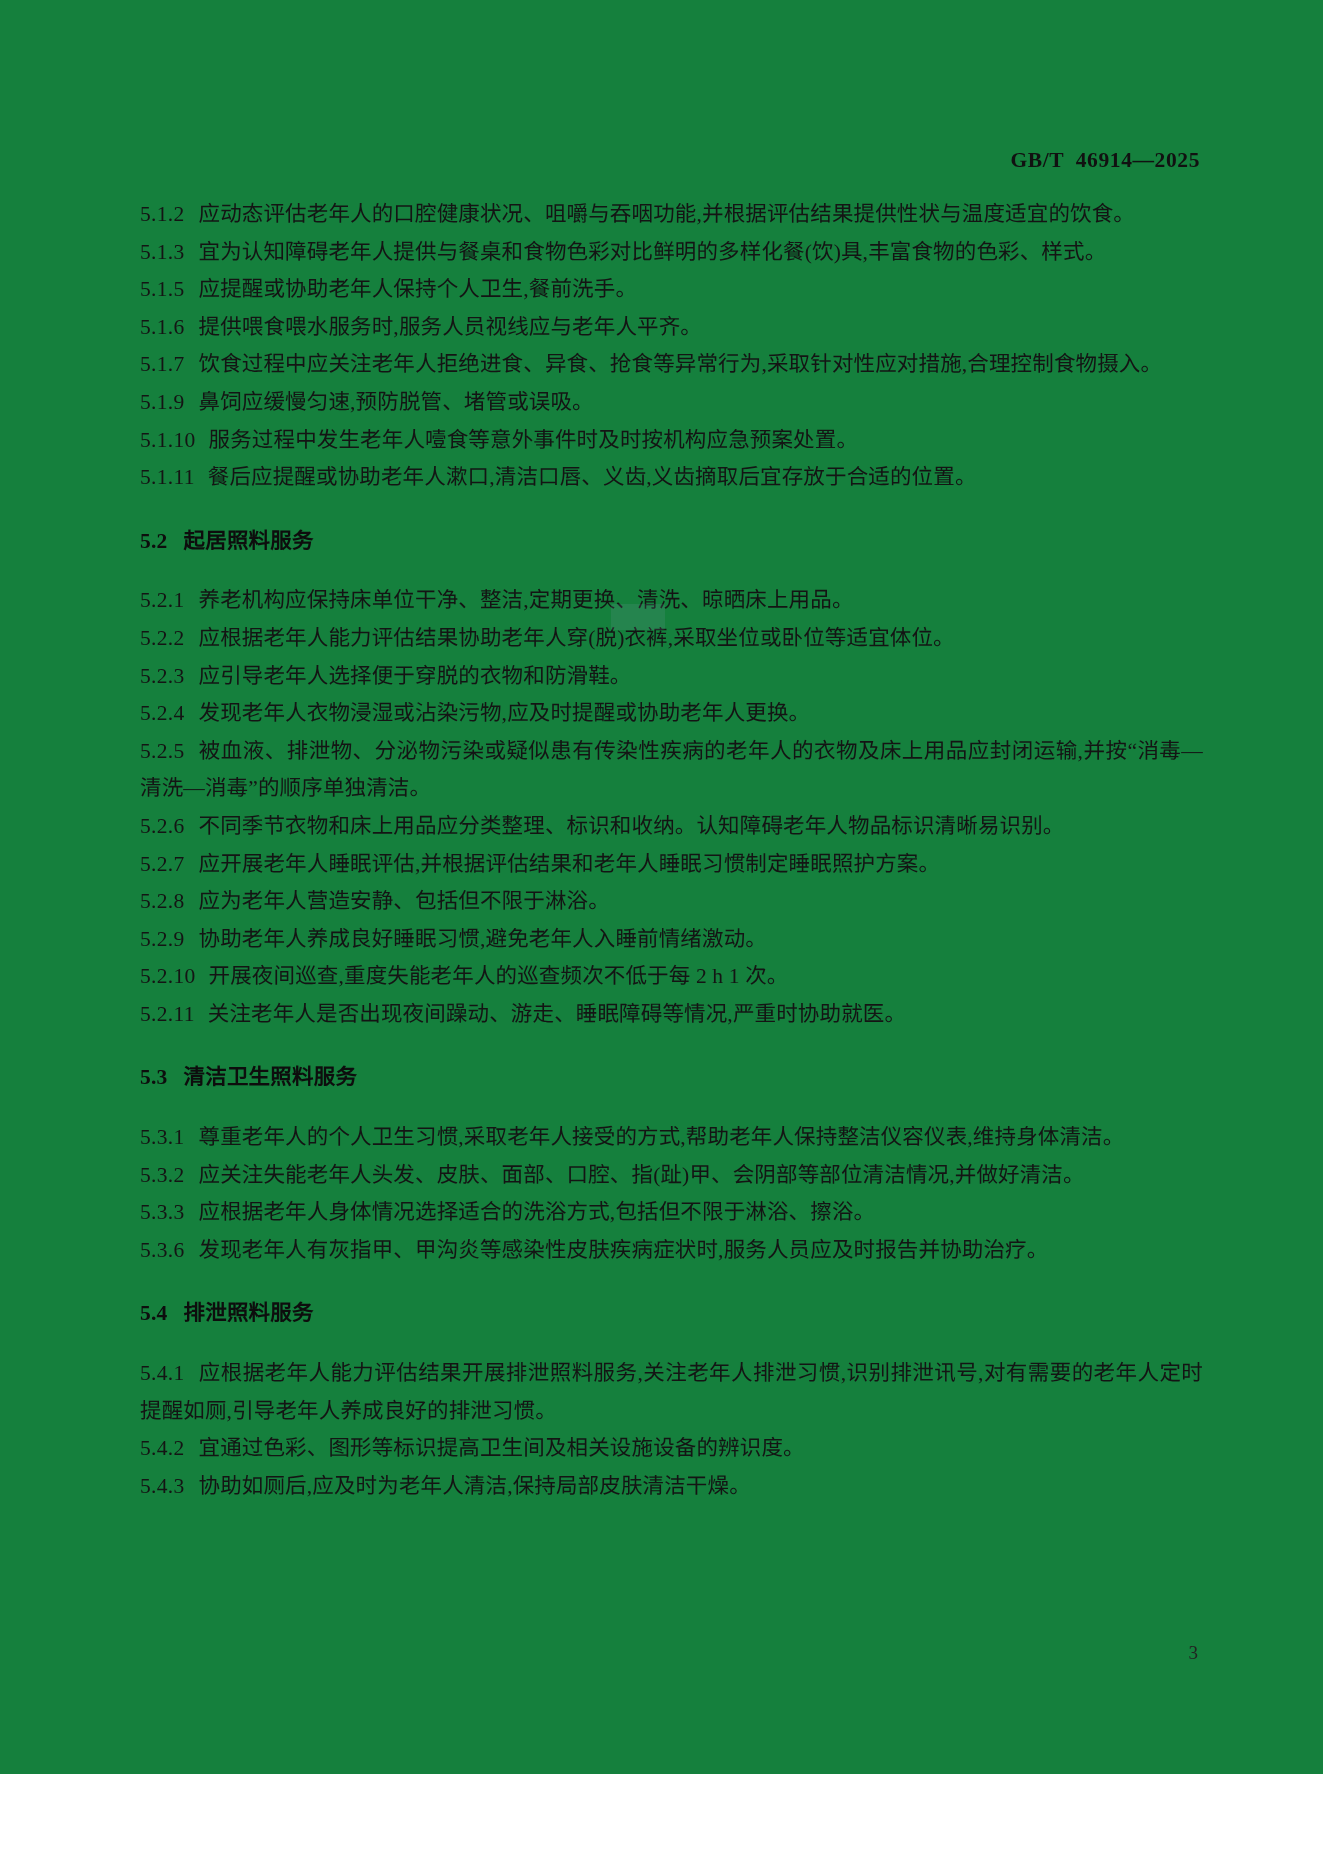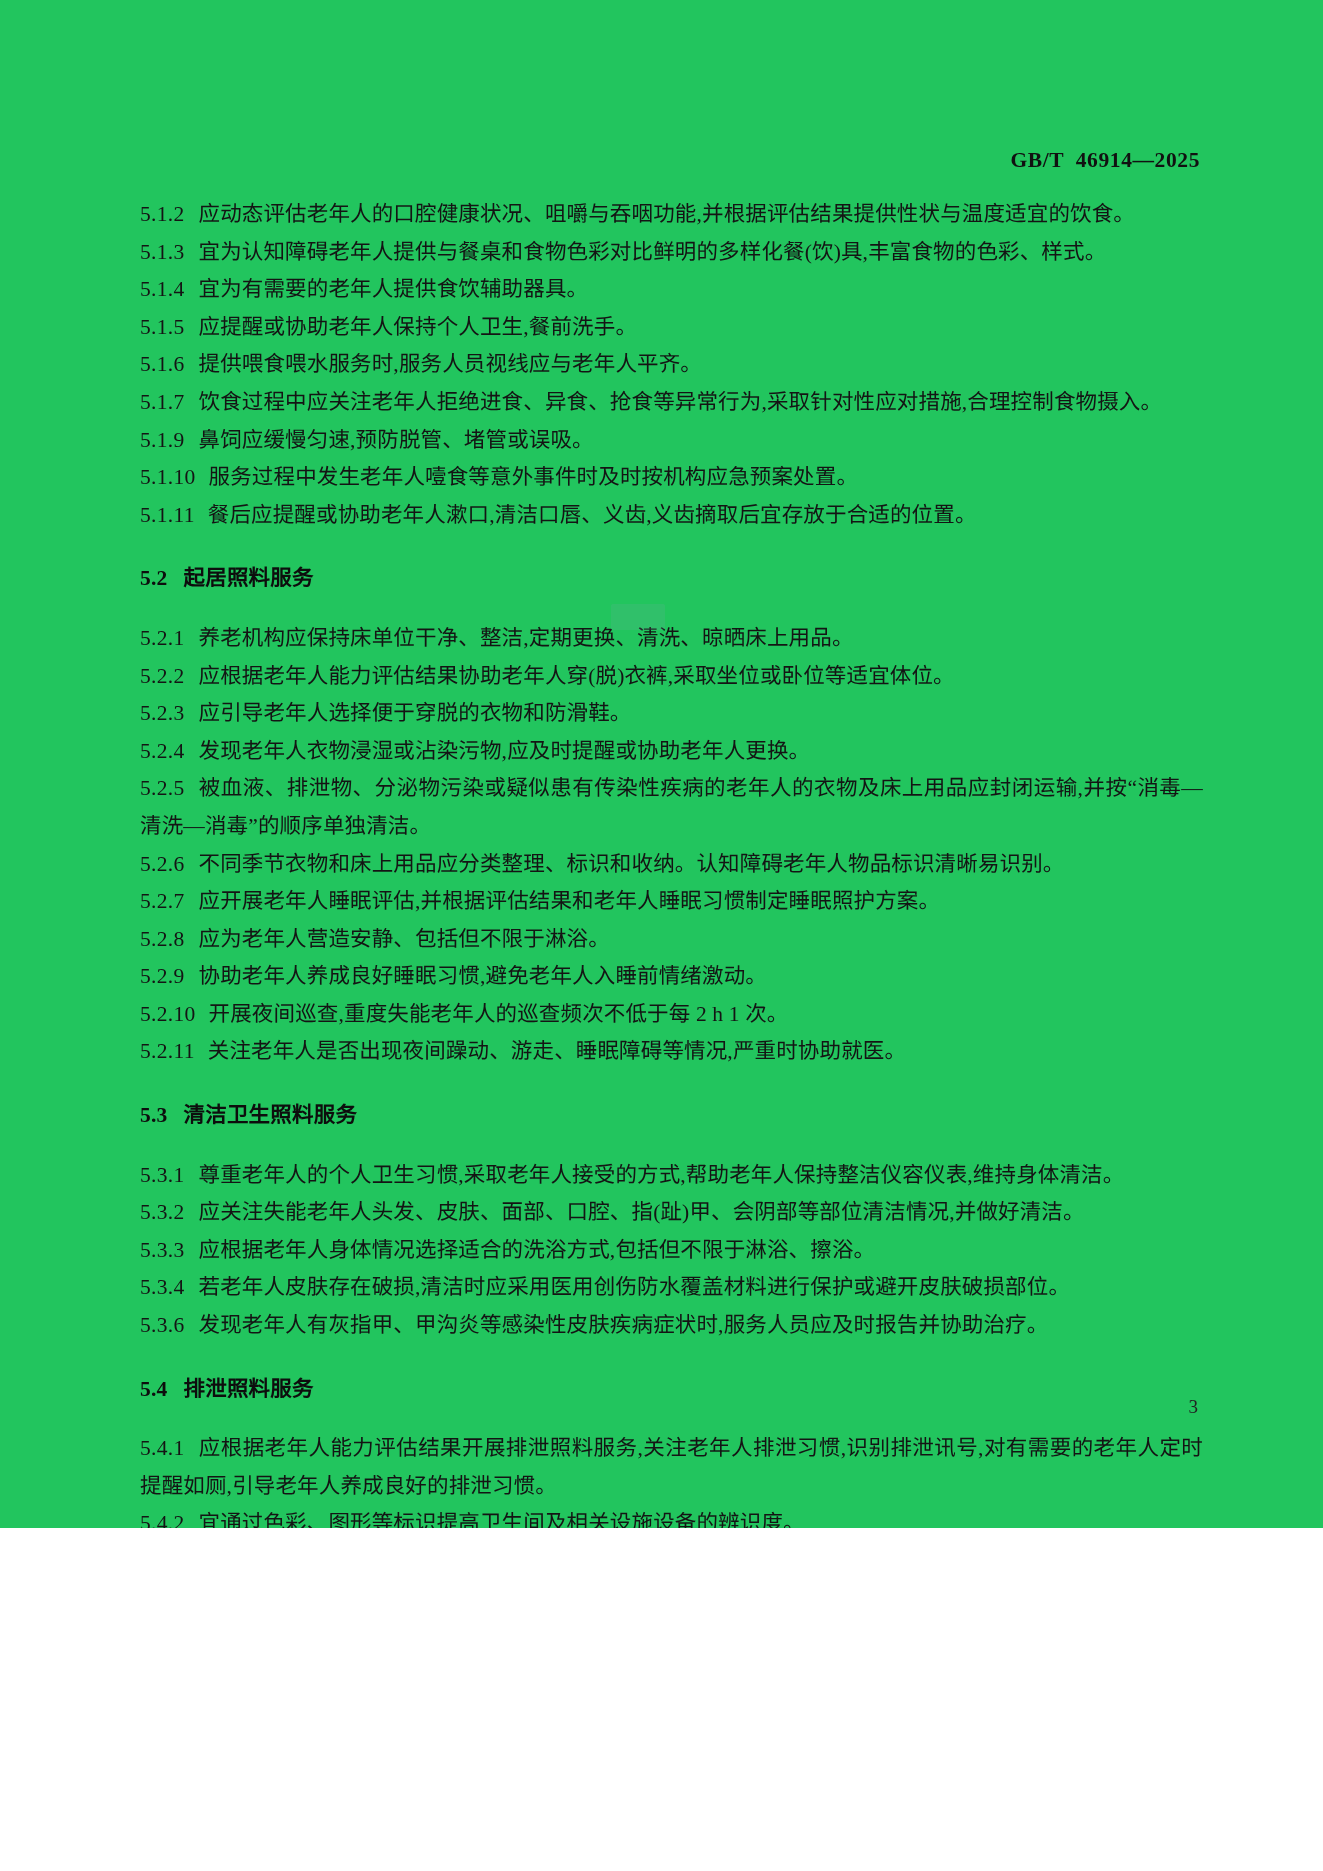--- a/index.html
+++ b/index.html
@@ -8,23 +8,23 @@
     padding: 0;
     background: #ffffff;
   }
   body {
     font-family: "Liberation Serif", "DejaVu Serif", serif;
     color: #1a1a1a;
   }
   .page {
     position: relative;
     width: 1323px;
-    height: 1528px;
+    height: 1774px;
     margin: 0 auto;
-    background: #22c55e;
+    background: #15803d;
     box-sizing: border-box;
     overflow: hidden;
   }
   
   .page-header {
     position: absolute;
     top: 148px;
     left: 140px;
     right: 123px;
     height: 30px;
@@ -117,21 +117,20 @@
 <div class="page">
 
   <div class="page-header">
     <span class="std-number">GB/T  46914—2025</span>
   </div>
 
   <div class="content">
 
     <p class="clause"><span class="num">5.1.2</span><span class="gap"></span><span>应动态评估老年人的口腔健康状况、咀嚼与吞咽功能,并根据评估结果提供性状与温度适宜的饮食。</span></p>
     <p class="clause"><span class="num">5.1.3</span><span class="gap"></span><span>宜为认知障碍老年人提供与餐桌和食物色彩对比鲜明的多样化餐(饮)具,丰富食物的色彩、样式。</span></p>
-    <p class="clause"><span class="num">5.1.4</span><span class="gap"></span><span>宜为有需要的老年人提供食饮辅助器具。</span></p>
     <p class="clause"><span class="num">5.1.5</span><span class="gap"></span><span>应提醒或协助老年人保持个人卫生,餐前洗手。</span></p>
     <p class="clause"><span class="num">5.1.6</span><span class="gap"></span><span>提供喂食喂水服务时,服务人员视线应与老年人平齐。</span></p>
     <p class="clause"><span class="num">5.1.7</span><span class="gap"></span><span>饮食过程中应关注老年人拒绝进食、异食、抢食等异常行为,采取针对性应对措施,合理控制食物摄入。</span></p>
     <p class="clause"><span class="num">5.1.9</span><span class="gap"></span><span>鼻饲应缓慢匀速,预防脱管、堵管或误吸。</span></p>
     <p class="clause"><span class="num">5.1.10</span><span class="gap-wide"></span><span>服务过程中发生老年人噎食等意外事件时及时按机构应急预案处置。</span></p>
     <p class="clause"><span class="num">5.1.11</span><span class="gap-wide"></span><span>餐后应提醒或协助老年人漱口,清洁口唇、义齿,义齿摘取后宜存放于合适的位置。</span></p>
 
     <p class="heading sec-space-before sec-space-after"><span class="hnum">5.2</span><span class="hgap"></span><span>起居照料服务</span></p>
 
     <p class="clause"><span class="num">5.2.1</span><span class="gap"></span><span>养老机构应保持床单位干净、整洁,定期更换、清洗、晾晒床上用品。</span></p>
@@ -144,21 +143,20 @@
     <p class="clause"><span class="num">5.2.8</span><span class="gap"></span><span>应为老年人营造安静、包括但不限于淋浴。</span></p>
     <p class="clause"><span class="num">5.2.9</span><span class="gap"></span><span>协助老年人养成良好睡眠习惯,避免老年人入睡前情绪激动。</span></p>
     <p class="clause"><span class="num">5.2.10</span><span class="gap-wide"></span><span>开展夜间巡查,重度失能老年人的巡查频次不低于每 2 h 1 次。</span></p>
     <p class="clause"><span class="num">5.2.11</span><span class="gap-wide"></span><span>关注老年人是否出现夜间躁动、游走、睡眠障碍等情况,严重时协助就医。</span></p>
 
     <p class="heading sec-space-before sec-space-after"><span class="hnum">5.3</span><span class="hgap"></span><span>清洁卫生照料服务</span></p>
 
     <p class="clause"><span class="num">5.3.1</span><span class="gap"></span><span>尊重老年人的个人卫生习惯,采取老年人接受的方式,帮助老年人保持整洁仪容仪表,维持身体清洁。</span></p>
     <p class="clause"><span class="num">5.3.2</span><span class="gap"></span><span>应关注失能老年人头发、皮肤、面部、口腔、指(趾)甲、会阴部等部位清洁情况,并做好清洁。</span></p>
     <p class="clause"><span class="num">5.3.3</span><span class="gap"></span><span>应根据老年人身体情况选择适合的洗浴方式,包括但不限于淋浴、擦浴。</span></p>
-    <p class="clause"><span class="num">5.3.4</span><span class="gap"></span><span>若老年人皮肤存在破损,清洁时应采用医用创伤防水覆盖材料进行保护或避开皮肤破损部位。</span></p>
     <p class="clause"><span class="num">5.3.6</span><span class="gap"></span><span>发现老年人有灰指甲、甲沟炎等感染性皮肤疾病症状时,服务人员应及时报告并协助治疗。</span></p>
 
     <p class="heading sec-space-before sec-space-after"><span class="hnum">5.4</span><span class="hgap"></span><span>排泄照料服务</span></p>
 
     <p class="clause"><span class="num">5.4.1</span><span class="gap"></span><span>应根据老年人能力评估结果开展排泄照料服务,关注老年人排泄习惯,识别排泄讯号,对有需要的老年人定时提醒如厕,引导老年人养成良好的排泄习惯。</span></p>
     <p class="clause"><span class="num">5.4.2</span><span class="gap"></span><span>宜通过色彩、图形等标识提高卫生间及相关设施设备的辨识度。</span></p>
     <p class="clause"><span class="num">5.4.3</span><span class="gap"></span><span>协助如厕后,应及时为老年人清洁,保持局部皮肤清洁干燥。</span></p>
 
   </div>
 

